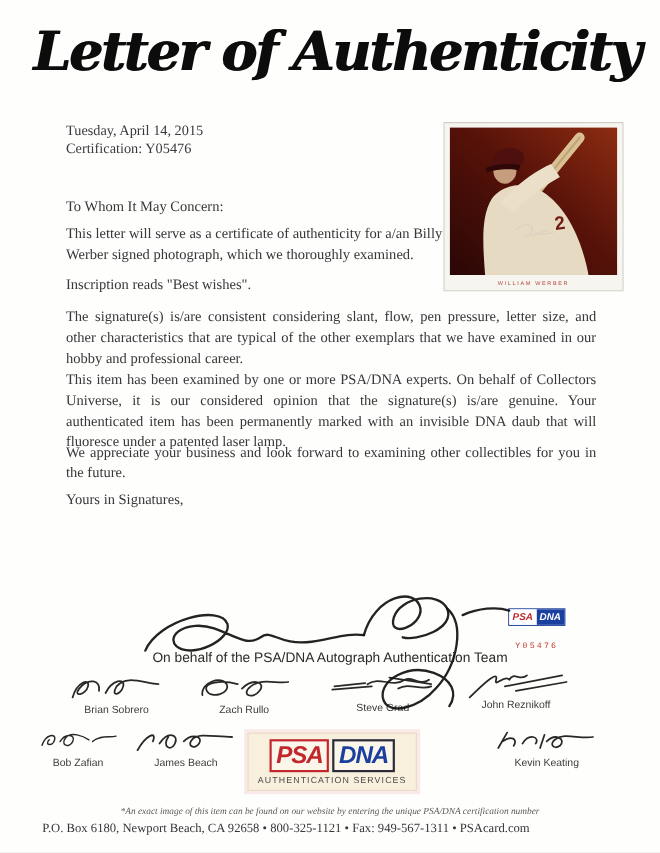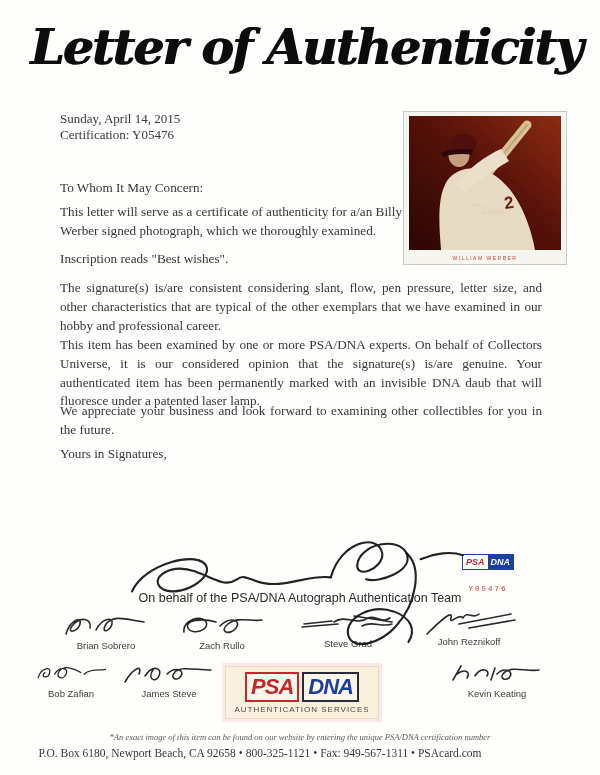--- a/index.html
+++ b/index.html
@@ -76,21 +76,21 @@
   .big-stroke{fill:none;stroke:#101010;stroke-width:2.1;stroke-linecap:round;stroke-linejoin:round;opacity:.92;}
 </style>
 </head>
 <body>
 
 <div class="page">
 
   <div class="title">Letter of Authenticity</div>
 
   <div class="dateblock">
-    <div>Sunday, April 14, 2015</div>
+    <div>Tuesday, April 14, 2015</div>
     <div>Certification: Y05476</div>
   </div>
 
   <svg class="photo" viewBox="0 0 164 154">
     <defs>
       <linearGradient id="mg" x1="0" y1="1" x2="1" y2="0">
         <stop offset="0" stop-color="#2a0706"></stop>
         <stop offset="0.55" stop-color="#571209"></stop>
         <stop offset="1" stop-color="#8d2c12"></stop>
       </linearGradient>
@@ -164,21 +164,21 @@
   <div class="signer" style="left:30px;top:660px;width:82px;">
     <svg viewBox="0 0 100 30">
       <path class="sig-stroke" d="M10,18 C14,6 26,4 24,12 C22,20 12,18 18,12 M30,14 C36,4 48,6 44,14 C40,22 30,18 36,10 C42,2 56,8 62,12 M66,14 C74,6 86,10 92,8"></path>
     </svg>
     <div class="signer-name">Bob Zafian</div>
   </div>
   <div class="signer" style="left:116px;top:660px;width:106px;">
     <svg viewBox="0 0 100 30">
       <path class="sig-stroke" d="M6,22 C14,8 24,4 20,14 M26,16 C34,4 44,8 40,16 C36,24 28,18 34,10 M48,14 C56,6 66,10 62,16 C58,22 50,18 56,12 C62,6 76,10 92,10"></path>
     </svg>
-    <div class="signer-name">James Steve</div>
+    <div class="signer-name">James Beach</div>
   </div>
   <div class="signer" style="left:444px;top:660px;width:106px;">
     <svg viewBox="0 0 100 30">
       <path class="sig-stroke" d="M6,20 L14,6 M10,14 C18,8 24,12 20,18 M28,16 C34,6 44,10 40,16 M48,8 L44,20 M50,14 C58,6 68,12 62,18 C56,22 52,16 58,12 C66,6 80,12 92,10"></path>
     </svg>
     <div class="signer-name">Kevin Keating</div>
   </div>
 
   <div class="stamp">
     <div class="stamp-boxes">

